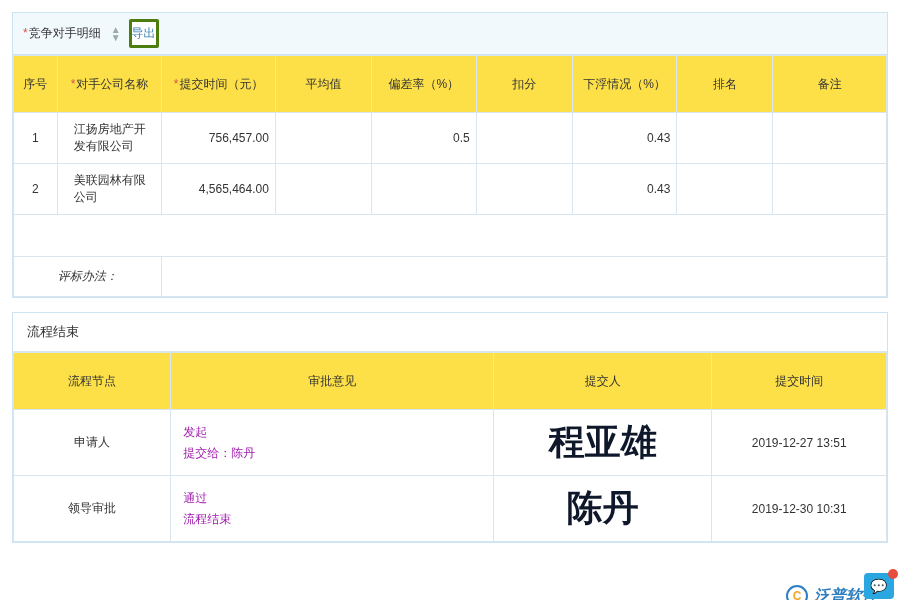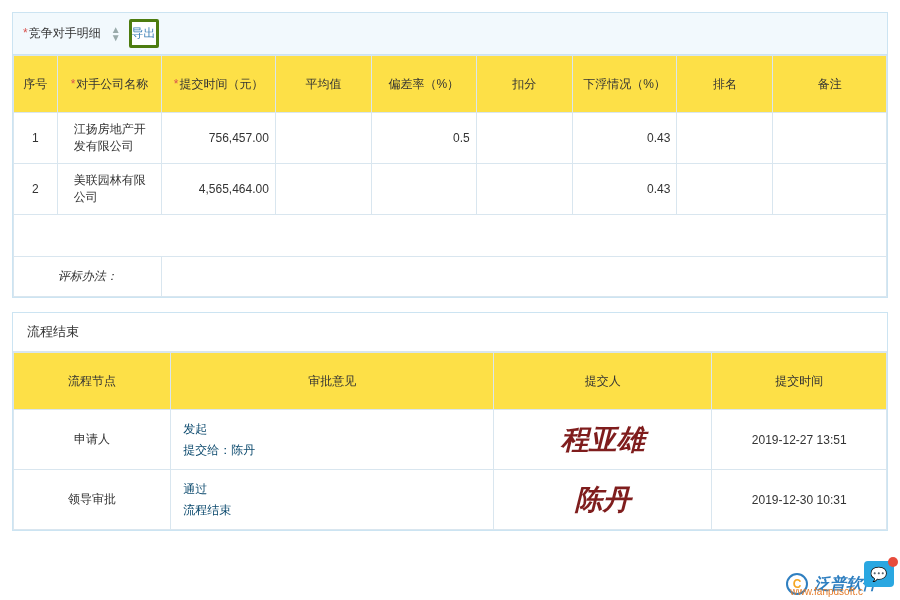--- a/index.html
+++ b/index.html
@@ -10,22 +10,22 @@
   .sort-ic { color: #9aa; font-size: 10px; line-height: 8px; display: inline-flex; flex-direction: column; margin-left: 2px; }
   .btn { background: #fff; border: 3px solid #4d7c0f; color: #3b7fb5; padding: 3px 0; border-radius: 2px; cursor: pointer; font-size: 12px; }
   table { width: 100%; border-collapse: collapse; table-layout: fixed; }
   th, td { border: 1px solid #d9e6ef; padding: 8px 6px; text-align: center; font-weight: normal; vertical-align: middle; word-break: break-all; }
   th { background: #fde047; color: #333; height: 57px; }
   td { height: 44px; }
   .spacer-row td { height: 42px; background: #fff; }
   .eval-row td { height: 40px; font-style: italic; }
   .eval-label { text-align: center; width: 120px; }
   .approval-title { padding: 10px 14px; font-size: 13px; color: #333; background: #fff; border-bottom: 1px solid #d9e6ef; }
-  .op-col { color: #0c4a6e; text-align: left; padding-left: 12px; line-height: 1.7; }
-  .sig { font-family: "STXingkai","KaiTi","STKaiti",cursive; font-size: 28px; font-style: italic; font-weight: 600; color: #7f1d1d; }
+  .op-col { color: #a21caf; text-align: left; padding-left: 12px; line-height: 1.7; }
+  .sig { font-family: "STXingkai","KaiTi","STKaiti",cursive; font-size: 36px; font-weight: 600; color: #0f172a; }
   .footer { position: relative; margin-top: 10px; height: 50px; }
   .brand { position: absolute; right: 10px; bottom: 0; display: flex; align-items: center; gap: 6px; }
   .brand-logo { width: 22px; height: 22px; border: 2px solid #2f7fc0; border-radius: 50%; display: flex; align-items: center; justify-content: center; color: #f5a623; font-weight: bold; font-size: 12px; }
   .brand-txt { color: #2f7fc0; font-size: 16px; font-weight: bold; font-style: italic; }
   .brand-url { position: absolute; right: 25px; bottom: -2px; color: #e37b29; font-size: 10px; }
   .chat-badge { position: absolute; right: -6px; bottom: 8px; width: 30px; height: 26px; background: #2aa7e1; border-radius: 4px; display: flex; align-items: center; justify-content: center; color: #fff; font-size: 14px; }
   .chat-dot { position: absolute; top: -4px; right: -4px; width: 10px; height: 10px; background: #e74c3c; color: #fff; font-size: 8px; border-radius: 50%; display:flex;align-items:center;justify-content:center; }
   .c-left { text-align: left; padding-left: 16px; }
   .c-pad { text-align: right; padding-left: 14px; }
 </style>

